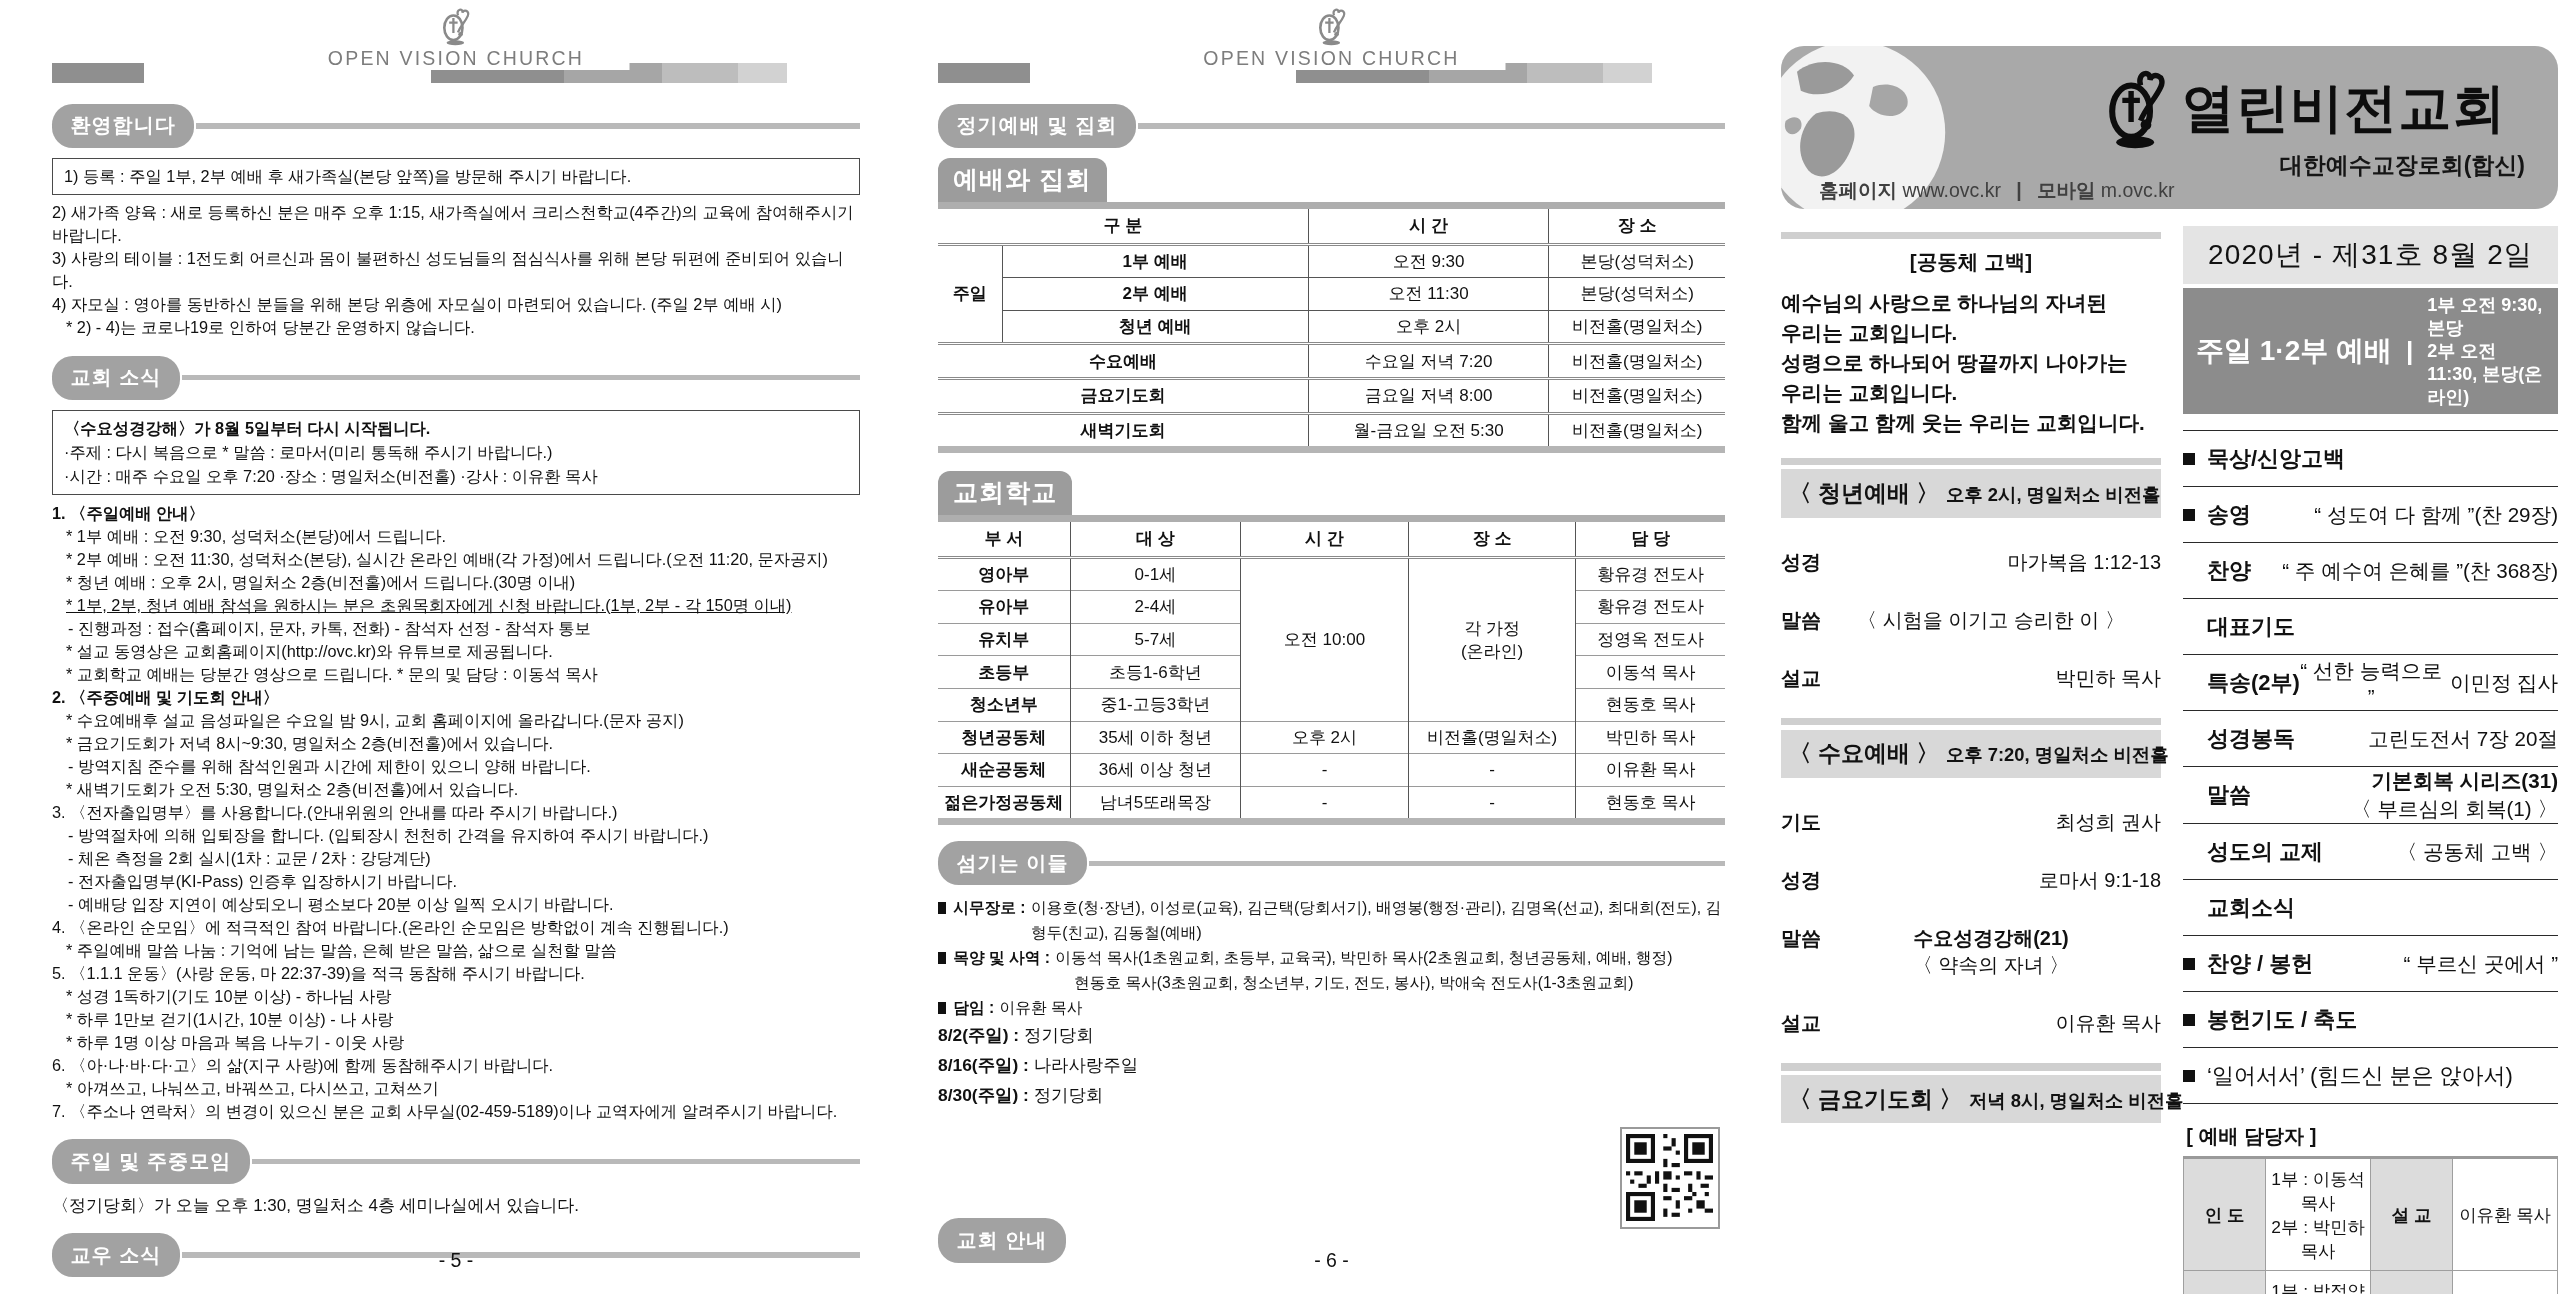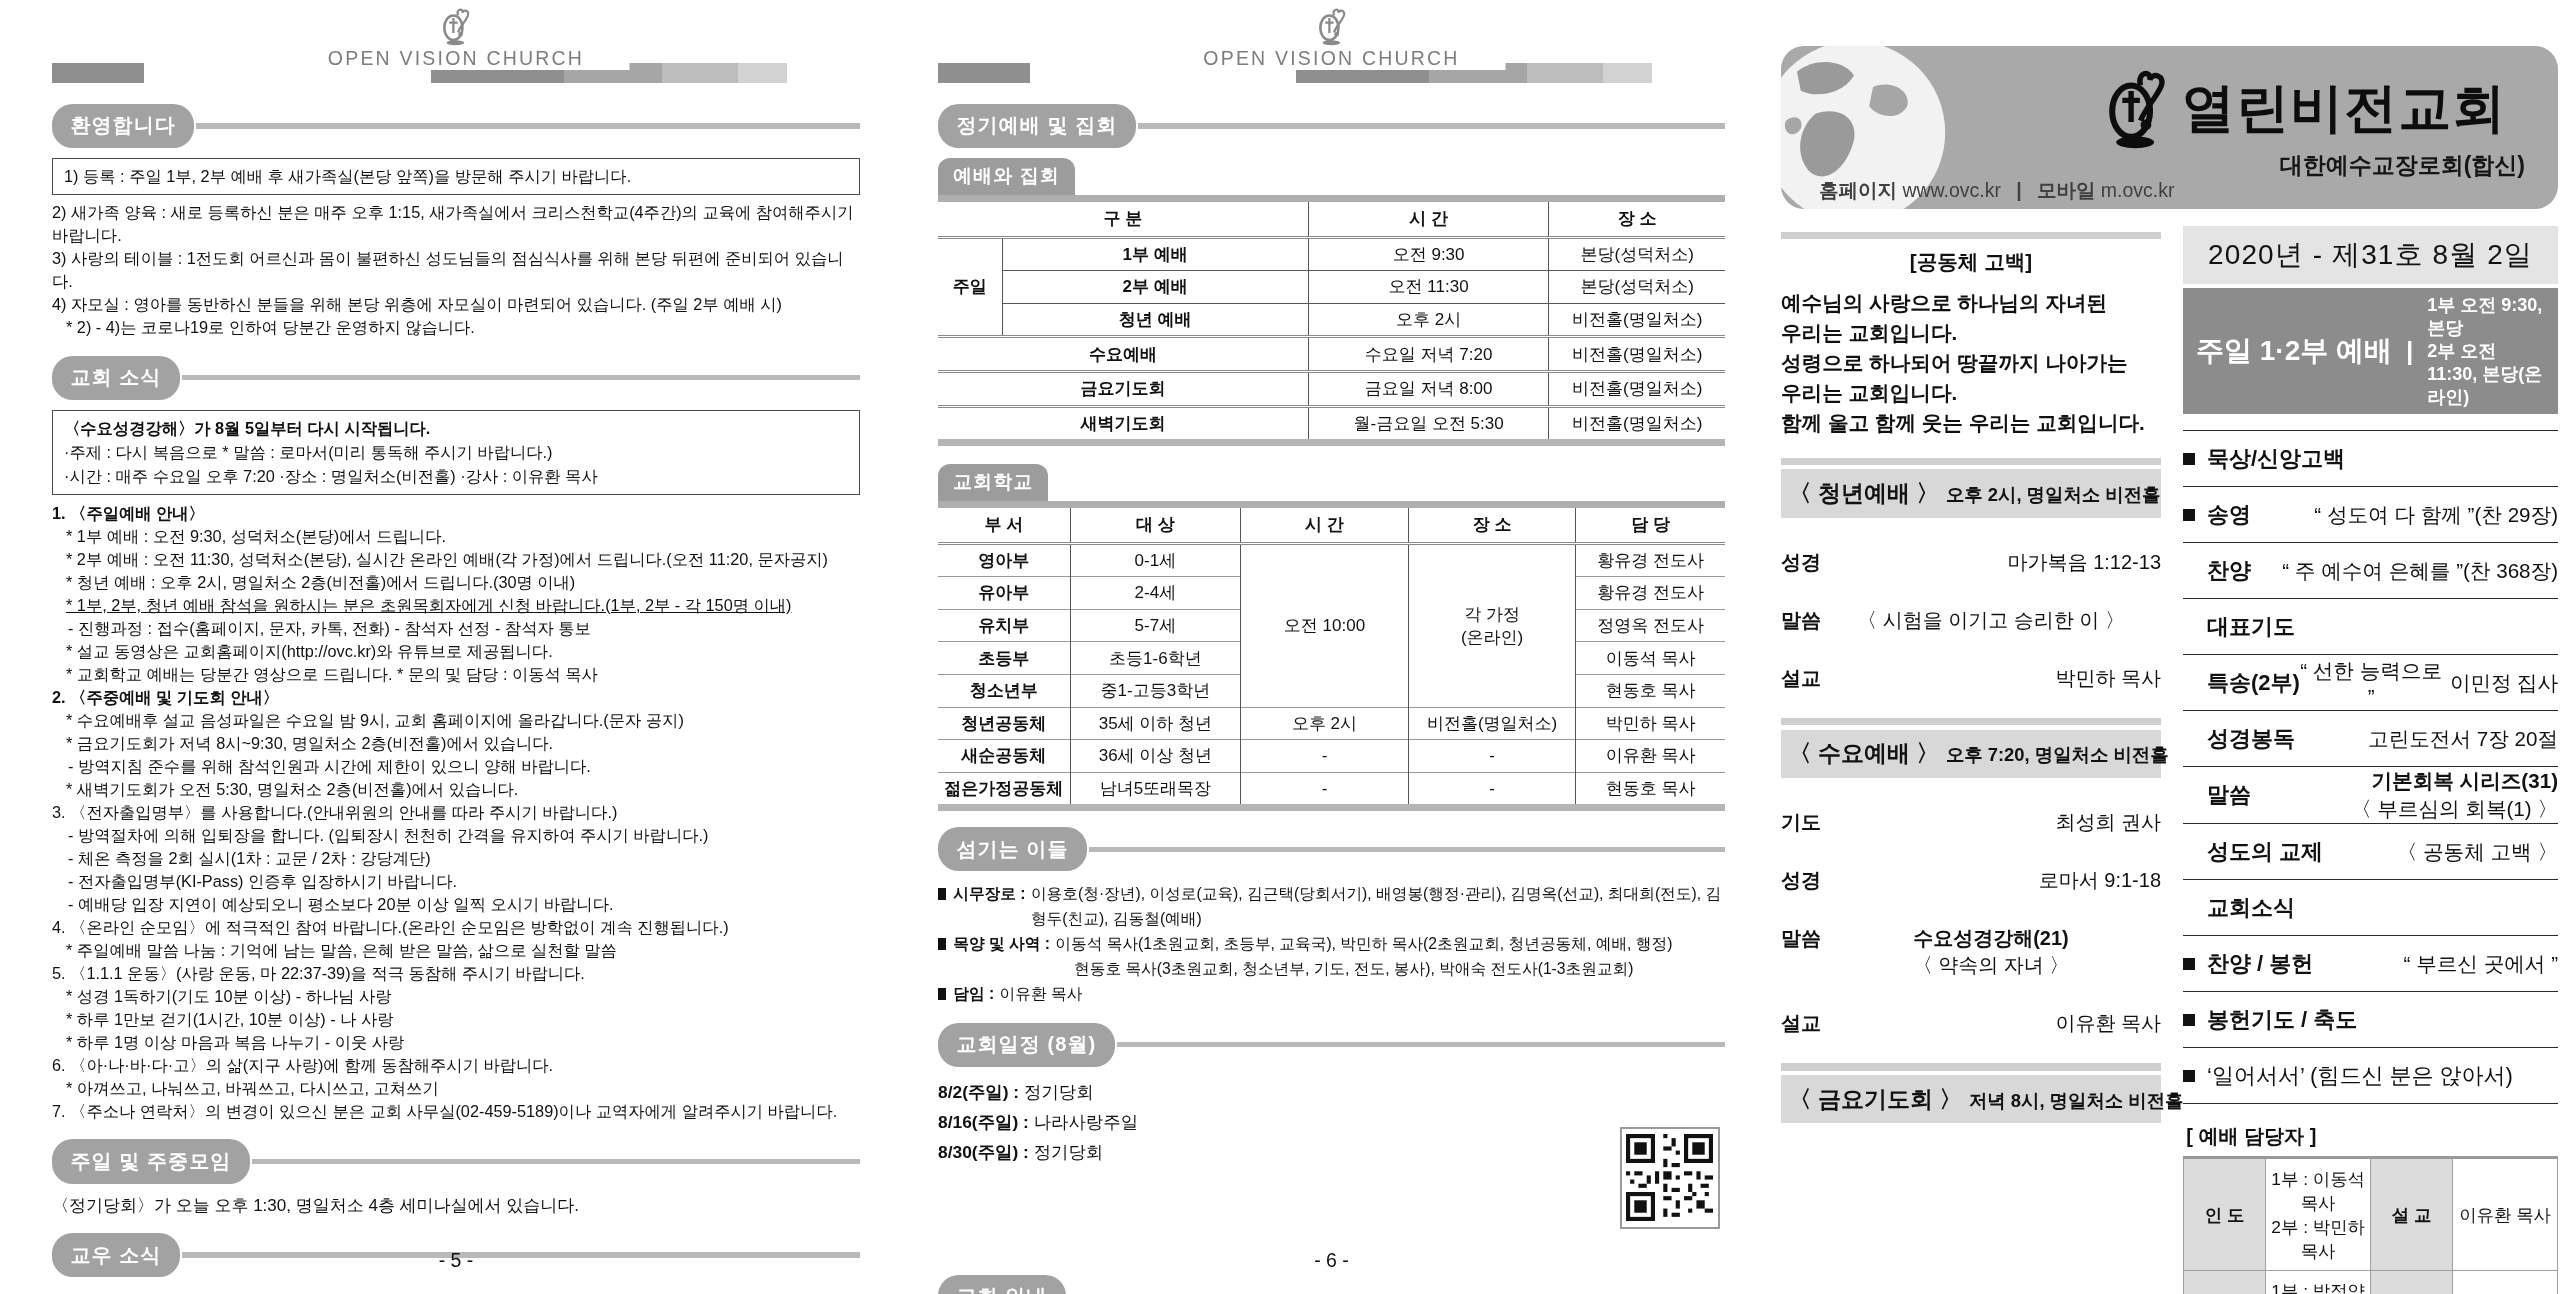--- a/index.html
+++ b/index.html
@@ -19,21 +19,21 @@
   .ovc-mark{position:absolute;left:50%;transform:translateX(-50%);top:0;text-align:center;width:347px;background:#fff;}
   .ovc-mark svg{display:block;margin:0 auto;}
   .ovc-en{font-size:19.5px;letter-spacing:2.2px;color:#7d7d7d;white-space:nowrap;margin-top:1.1px;}
 
   
   .sec-head{display:flex;align-items:center;margin:16.3px 0 9.8px 0;}
   .sec-pill{background:#a2a2a2;color:#fff;font-weight:bold;font-size:20px;
     padding:8.7px 18.4px;border-radius:20.6px;white-space:nowrap;letter-spacing:1.1px;}
   .sec-rule{flex:1;height:5.4px;background:#b9b9b9;margin-left:2.2px;}
 
-  .sub-label{display:inline-block;background:#9c9c9c;color:#fff;font-weight:bold;font-size:19px;
+  .sub-label{display:inline-block;background:#9c9c9c;color:#fff;font-weight:bold;font-size:25px;
     padding:5.4px 15px;border-radius:12px 12px 0 0;letter-spacing:1.1px;}
   .graybar{height:7px;background:#aeaeae;}
 
   
   .box{border:1.6px solid #4a4a4a;padding:5.4px 11px;font-size:16.3px;line-height:24px;}
   .line{font-size:16.3px;line-height:23px;}
   .b{font-weight:bold;}
   .u{text-decoration:underline;}
   .i1{margin-left:14px;}
   .i2{margin-left:16px;}
@@ -359,24 +359,20 @@
   </div>
   <div class="serve-line" style="margin-left:136px;">
     <span>현동호 목사(3초원교회, 청소년부, 기도, 전도, 봉사),  박애숙 전도사(1-3초원교회)</span>
   </div>
   <div class="serve-line">
     <span class="sq"></span>
     <span class="serve-label">담임 :</span>
     <span>이유환 목사</span>
   </div>
 
-  <div class="sec-head">
-    <span class="sec-pill">교회일정 (8월)</span>
-    <span class="sec-rule"></span>
-  </div>
   <div class="sched-line">
     <span class="b">8/2(주일) :</span>
     <span>정기당회</span>
   </div>
   <div class="sched-line">
     <span class="b">8/16(주일) :</span>
     <span>나라사랑주일</span>
   </div>
   <div class="sched-line">
     <span class="b">8/30(주일) :</span>

